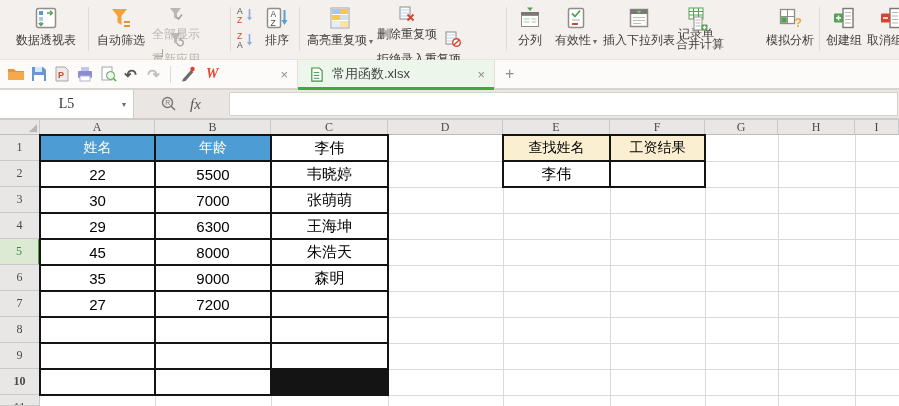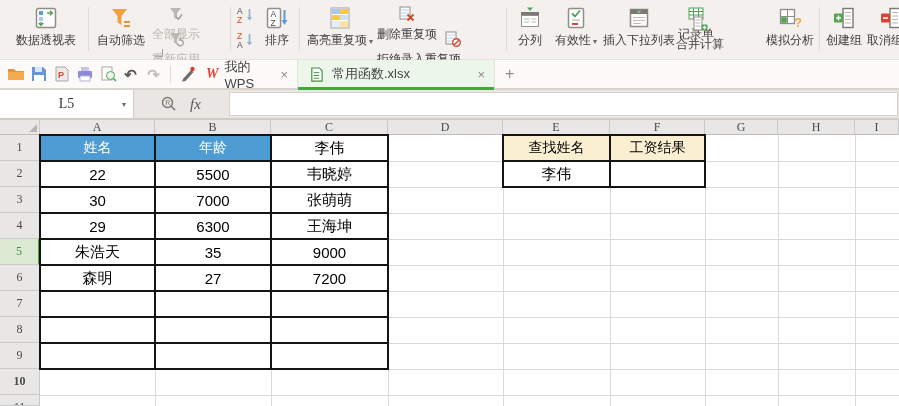--- a/index.html
+++ b/index.html
@@ -325,21 +325,20 @@
       <span class="qsep"></span>
       <span class="qicon">
           <svg width="18" height="18" viewBox="0 0 18 18">
             <path d="M4 14l8-9 2.5 2L6.5 16 3 16.5z" fill="#6f6b67"></path>
             <circle cx="13.5" cy="4" r="2.2" fill="#E23B2E"></circle>
           </svg>
         </span>
     </div>
     <div class="tab tab-inactive">
       <span class="wps-logo">W</span>
-      <span>我的WPS</span>
       <span class="tclose">×</span>
     </div>
     <div class="tab tab-active">
       <span class="qicon">
           <svg width="15" height="15" viewBox="0 0 16 16">
             <path d="M3 1h8l3 3v11H3z" fill="#fff" stroke="#3E8F3E" stroke-width="1.2"></path>
             <path d="M5 6h6M5 9h6M5 12h6" stroke="#3E8F3E"></path>
           </svg>
         </span>
       <span>常用函数.xlsx</span>
@@ -414,20 +413,22 @@
         <div class="cell">李伟</div>
         <div class="cell">22</div>
         <div class="cell">5500</div>
         <div class="cell">韦晓婷</div>
         <div class="cell">30</div>
         <div class="cell">7000</div>
         <div class="cell">张萌萌</div>
         <div class="cell">29</div>
         <div class="cell">6300</div>
         <div class="cell">王海坤</div>
+        <div class="cell">45</div>
+        <div class="cell">8000</div>
         <div class="cell">朱浩天</div>
         <div class="cell">35</div>
         <div class="cell">9000</div>
         <div class="cell">森明</div>
         <div class="cell">27</div>
         <div class="cell">7200</div>
         <div class="cell"></div>
         <div class="cell"></div>
         <div class="cell"></div>
         <div class="cell"></div>

